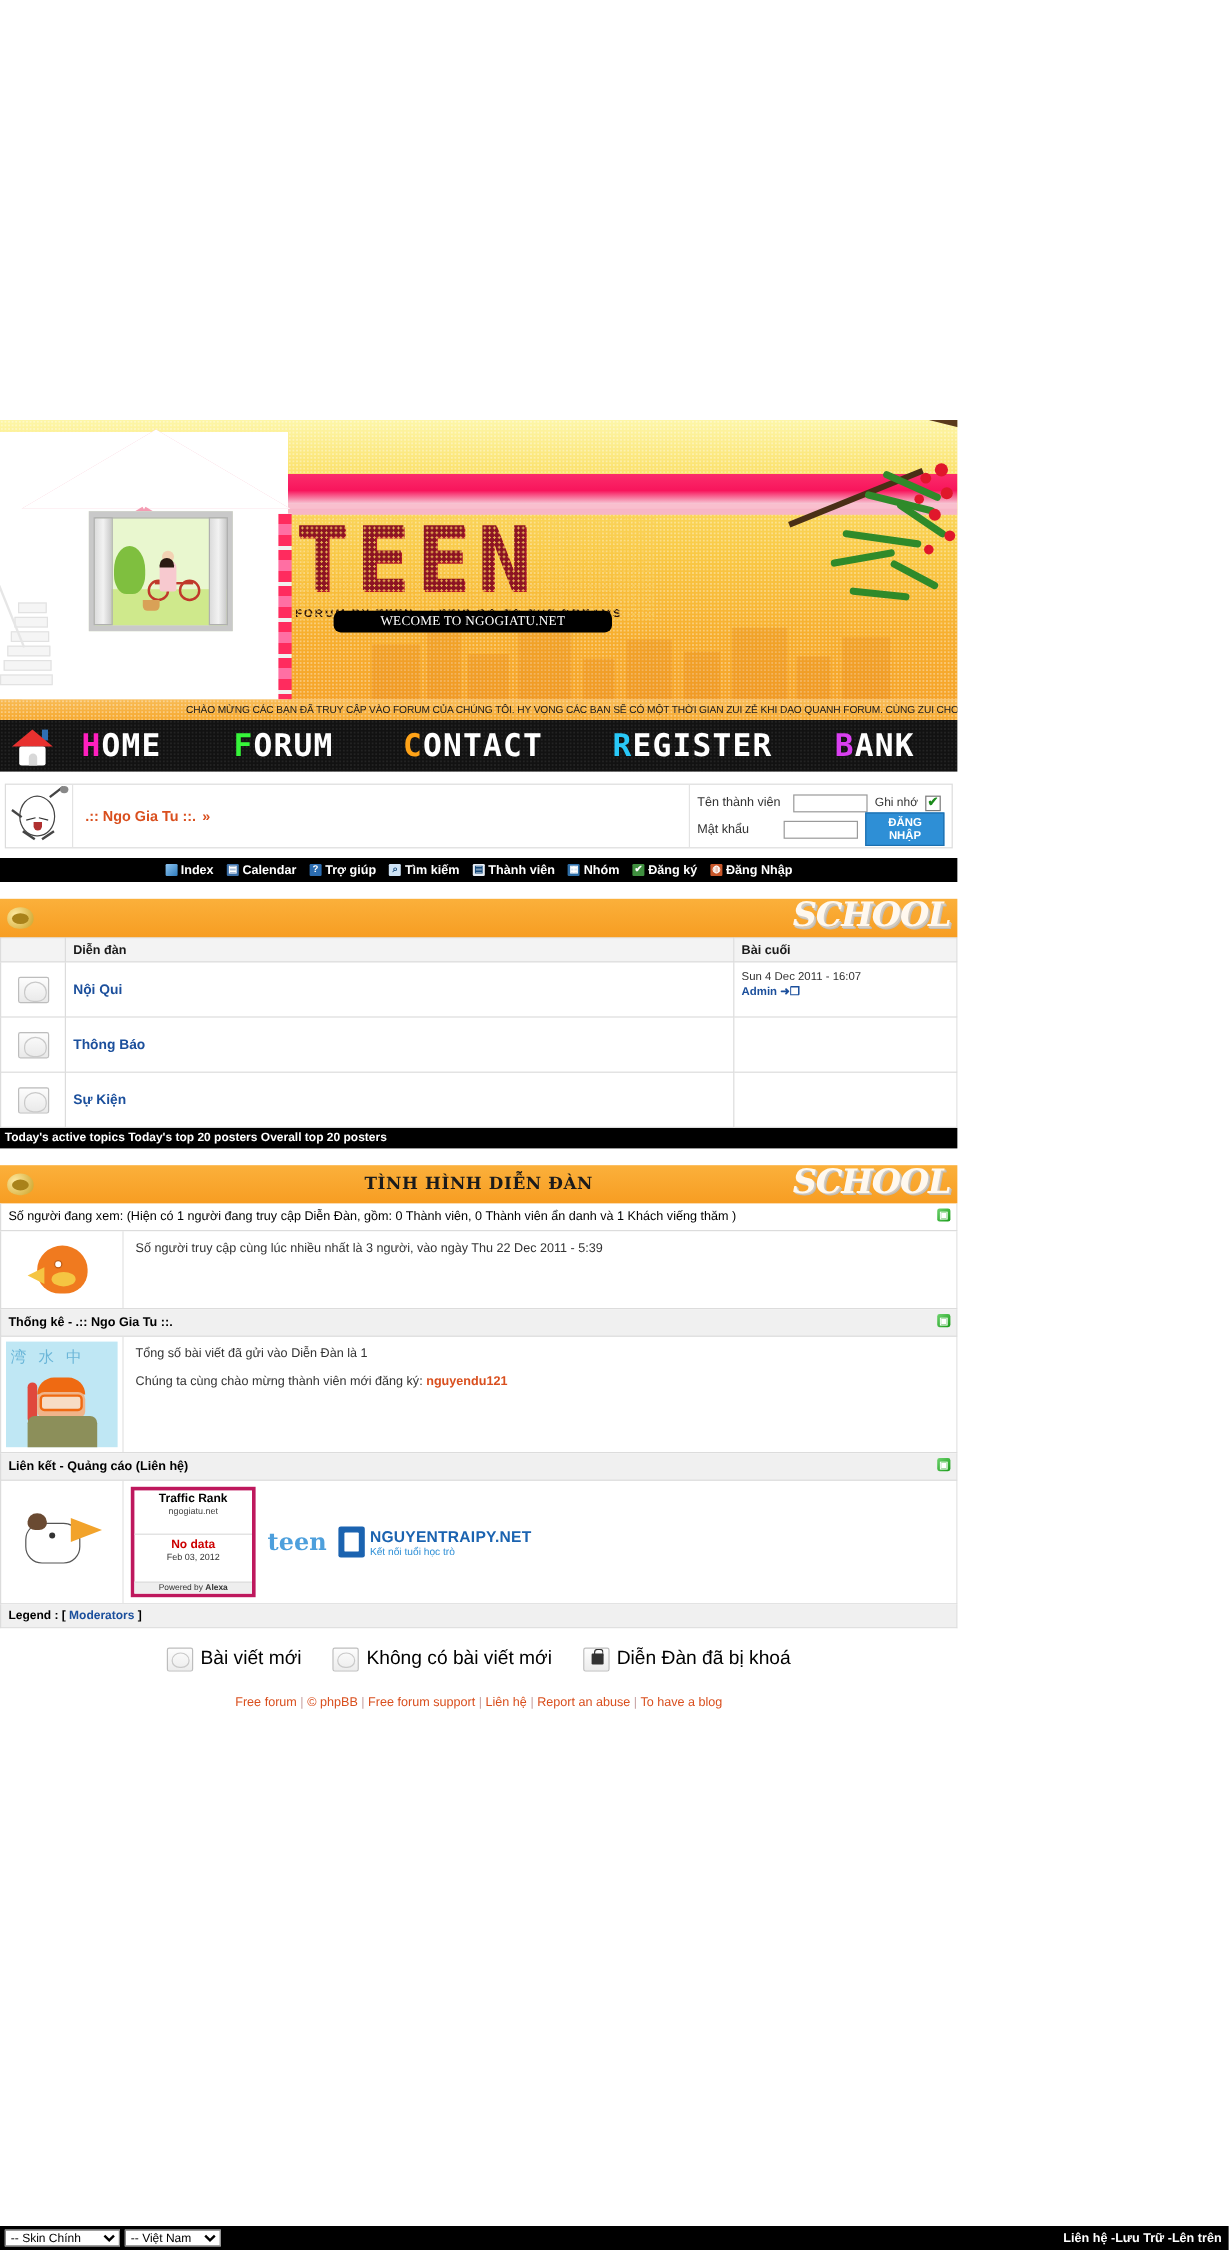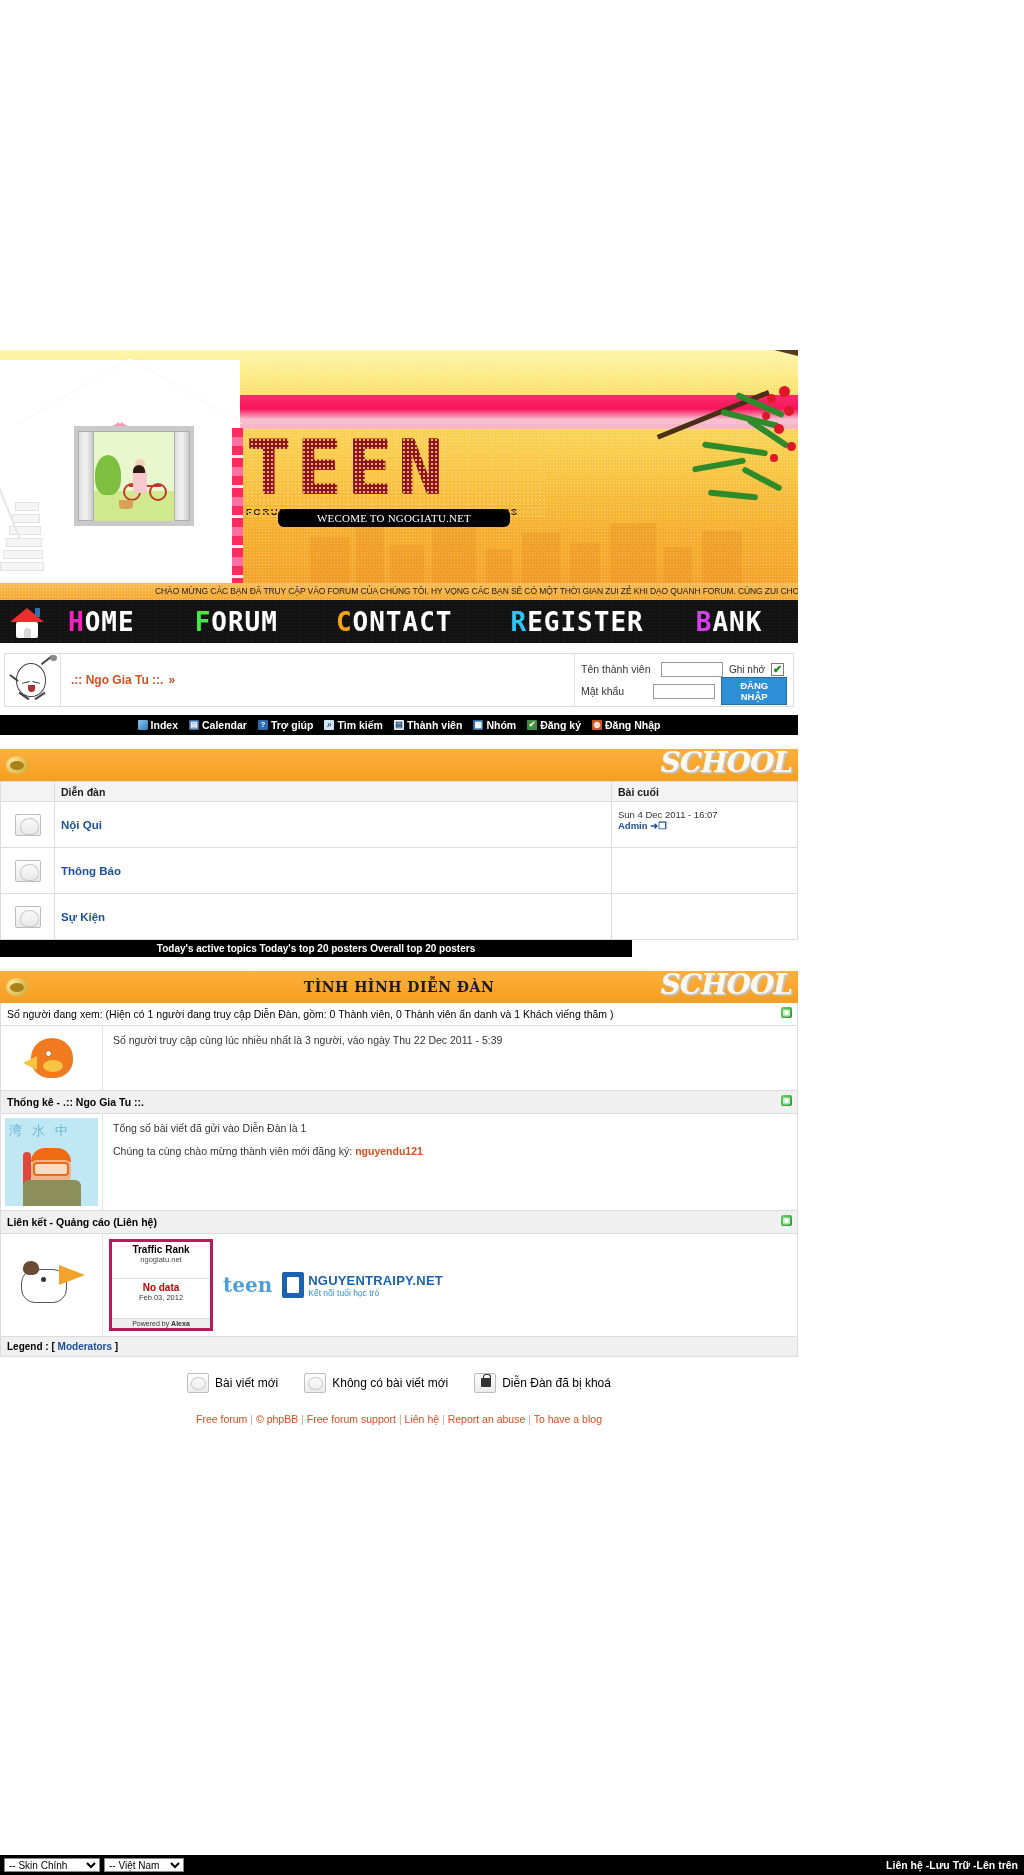--- a/index.html
+++ b/index.html
@@ -298,22 +298,22 @@
   }
   .folder:before{
     content:"";position:absolute;left:4px;top:3px;width:17px;height:15px;
     border:1px solid #c9c9c9;border-radius:60% 60% 50% 50%;
   }
   .forumname{color:#1b4f9c;font-weight:bold;font-size:11.5px;cursor:pointer;}
   .lastpost .date{color:#333;}
   .lastpost .who{color:#1b4f9c;font-weight:bold;}
   .lastpost .jump{color:#1b4f9c;font-weight:bold;}
   .catfoot{
-    width:632px;background:#000;color:#fff;text-align:center;
-    font-size:10px;font-weight:bold;padding:2px 21px;line-height:13px;
+    width:798px;background:#000;color:#fff;text-align:left;
+    font-size:10px;font-weight:bold;padding:2px 4px;line-height:13px;
   }
   .catfoot .line2{font-weight:normal;font-size:9.5px;}
 
   
   .statrow{
     width:798px;border:1px solid #dcdcdc;border-top:none;background:#fff;
     font-size:10.5px;padding:5px 6px;position:relative;
   }
   .statrow.grey{background:#f0f0f0;font-weight:bold;}
   .gbtn{
@@ -371,21 +371,21 @@
   .teenlogo{color:#2e8fd6;font-family:"DejaVu Serif",serif;font-weight:bold;font-size:20px;opacity:.85;}
 
   
   .legend{
     width:798px;background:#f0f0f0;border:1px solid #dcdcdc;border-top:none;
     font-size:10px;padding:4px 6px;font-weight:bold;
   }
   .legend a{color:#1b4f9c;}
   .legend-icons{
     width:798px;background:#fff;display:flex;align-items:center;justify-content:center;
-    gap:26px;padding:16px 0 14px;font-size:12px;
+    gap:26px;padding:16px 0 14px;font-size:16px;
   }
   .legend-icons .item{display:flex;align-items:center;gap:6px;}
   .fold2{
     position:relative;width:22px;height:20px;
     background:linear-gradient(180deg,#fdfdfd,#ececec);border:1px solid #bdbdbd;border-radius:2px;
   }
   .fold2.lock{background:linear-gradient(180deg,#fdfdfd,#ececec);}
   .fold2 .inner{position:absolute;left:3px;top:3px;width:15px;height:13px;border:1px solid #c9c9c9;border-radius:50% 50% 45% 45%;}
   .fold2 .padlock{position:absolute;left:6px;top:4px;width:10px;height:9px;background:#333;border-radius:1px;}
   .fold2 .padlock:before{content:"";position:absolute;left:2px;top:-4px;width:6px;height:5px;border:1.5px solid #333;border-bottom:none;border-radius:3px 3px 0 0;}

